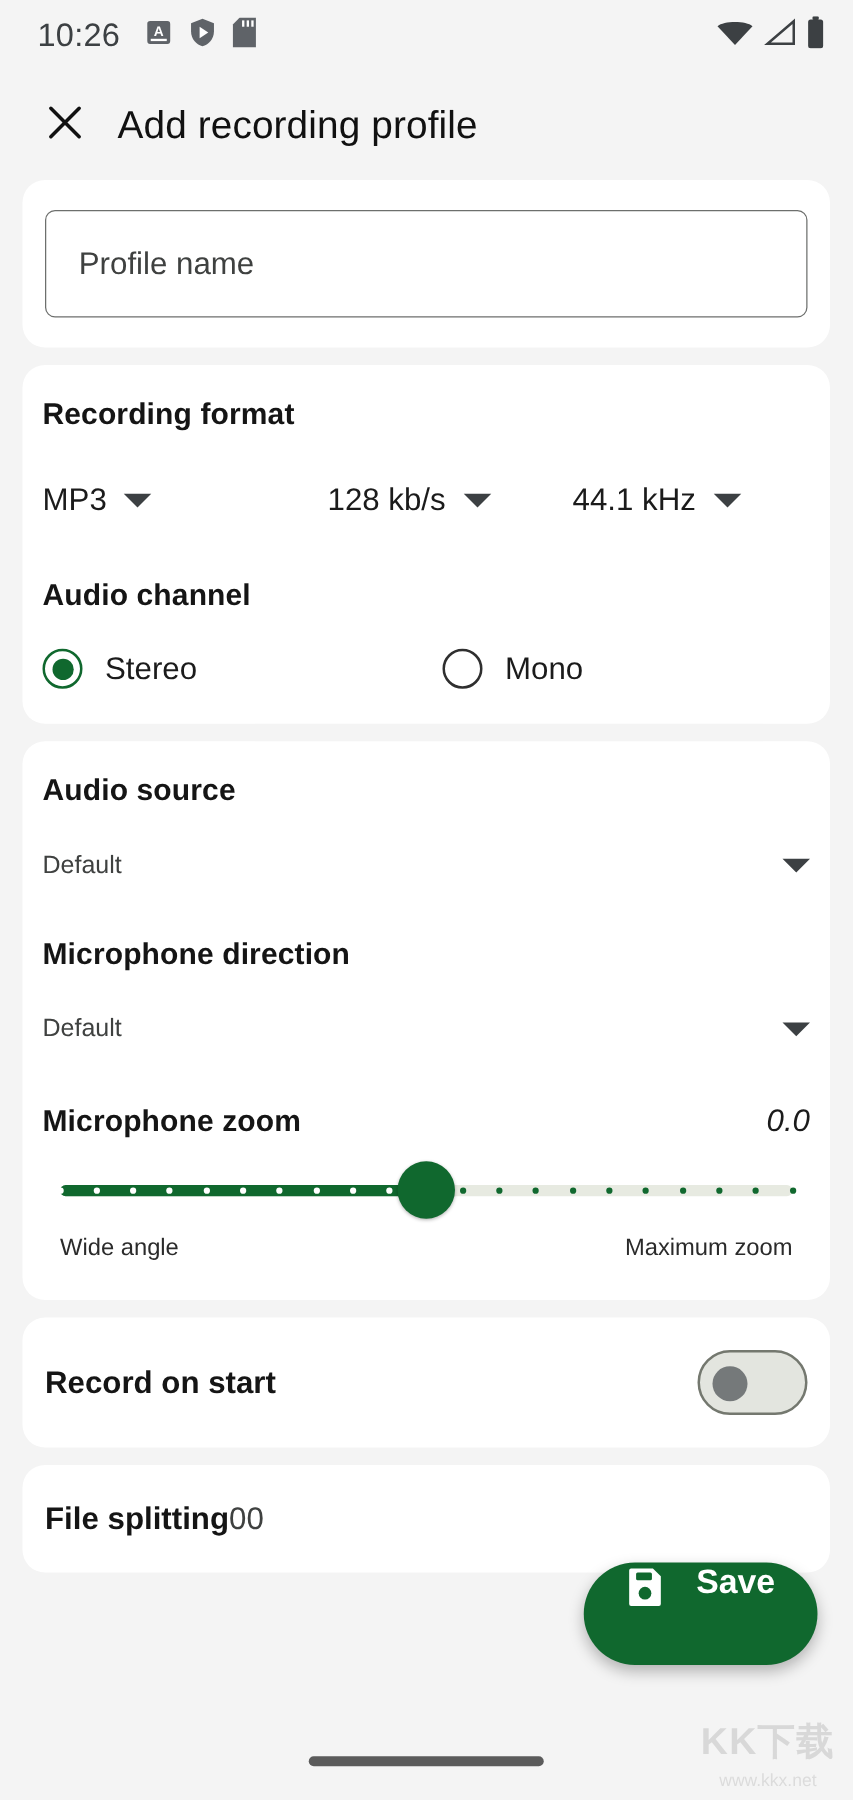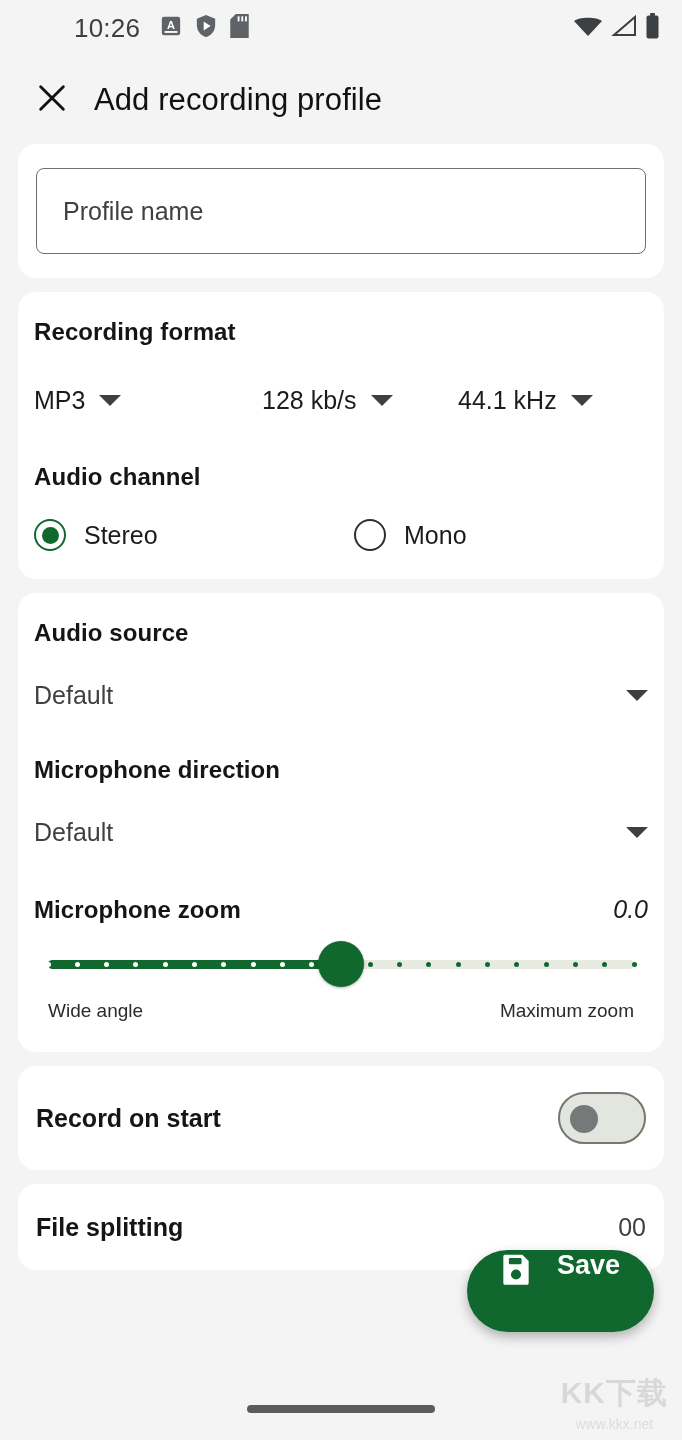--- a/index.html
+++ b/index.html
@@ -23,21 +23,20 @@
     align-items: center;
     padding: 0 22px 0 30px;
     box-sizing: border-box;
     background: #f4f4f4;
   }
   .status-clock {
     font-size: 26px;
     color: #3c4043;
     letter-spacing: .2px;
     font-family: "Liberation Sans", sans-serif;
-    margin-left: 44px;
   }
   .status-left-icons {
     display: flex;
     align-items: center;
     gap: 13px;
     margin-left: 20px;
   }
   .status-right {
     margin-left: auto;
     display: flex;
@@ -166,21 +165,21 @@
   
   .card-source { padding: 26px 16px 30px 16px; }
   .select-row {
     display: flex;
     align-items: center;
     justify-content: space-between;
     margin-top: 34px;
     cursor: pointer;
   }
   .select-value {
-    font-size: 25px;
+    font-size: 20px;
     color: #3f4140;
   }
   .sub-title { margin-top: 46px; }
 
   
   .zoom-head {
     display: flex;
     align-items: baseline;
     justify-content: space-between;
     margin-top: 48px;
@@ -271,21 +270,21 @@
     border-radius: 50%;
     background: #75797a;
   }
 
   
   .card-split {
     padding: 0 18px;
     height: 86px;
     display: flex;
     align-items: center;
-    justify-content: space-between;
+    justify-content: flex-start;
     margin-bottom: 0;
   }
   .split-value {
     font-size: 25px;
     color: #3f4140;
   }
 
   
   .fab {
     position: absolute;

